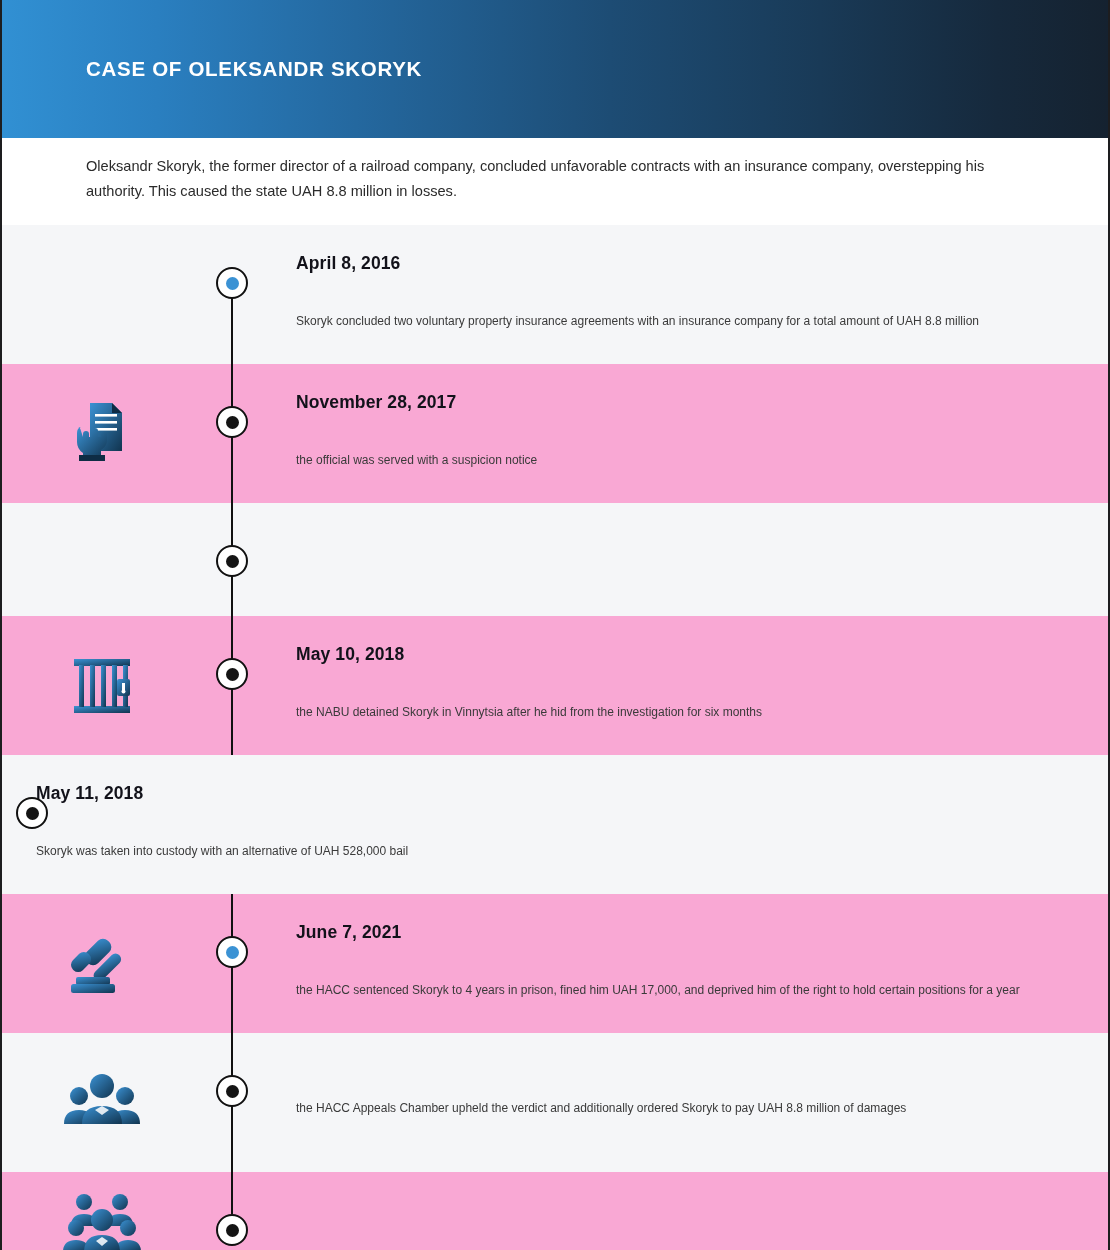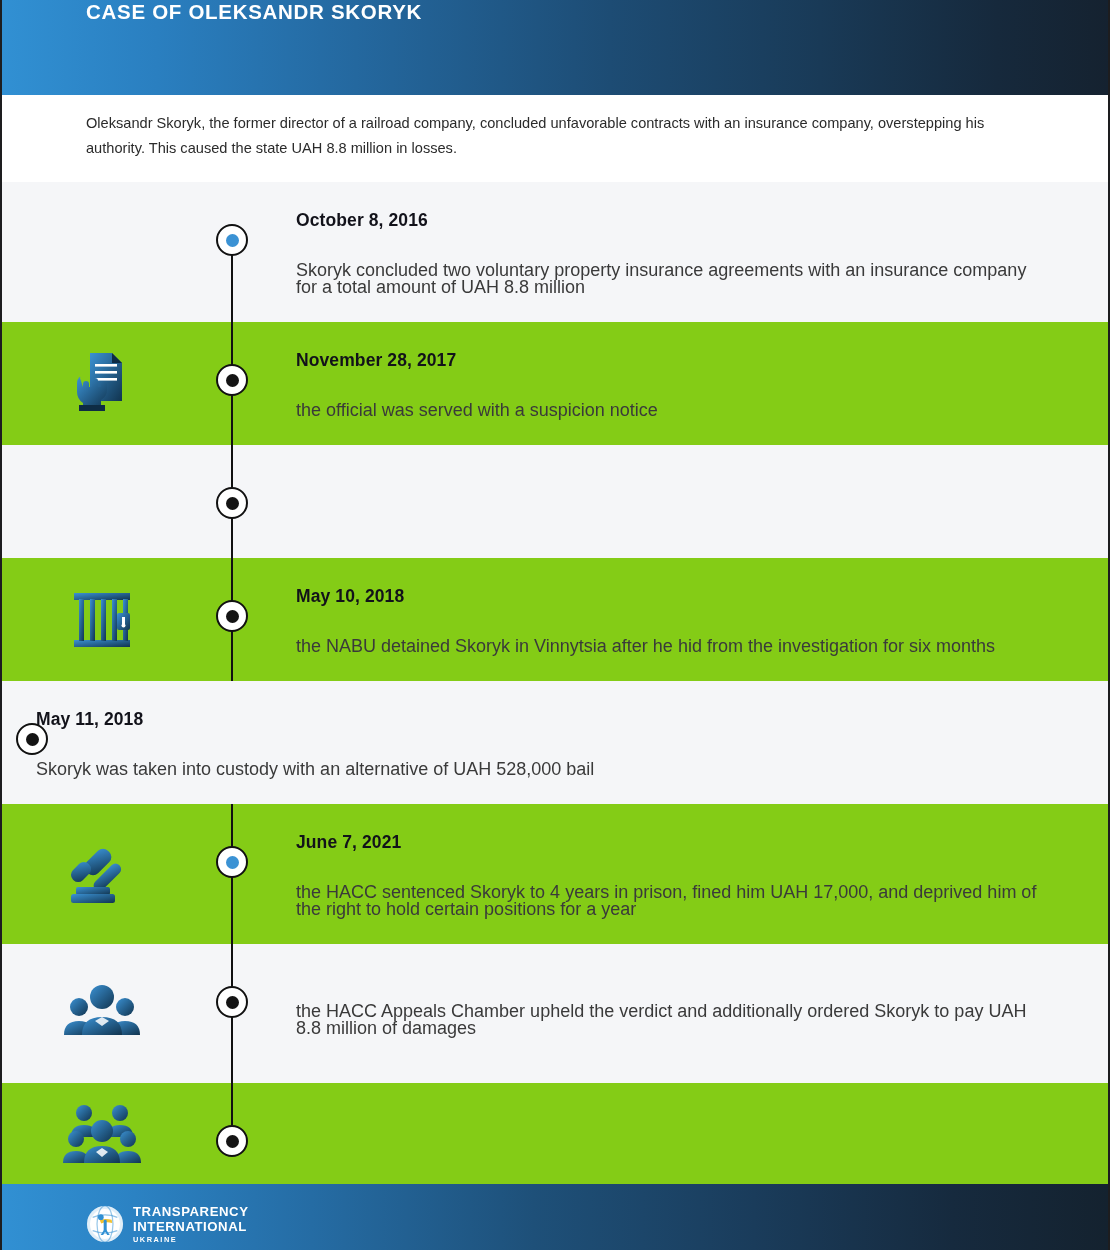--- a/index.html
+++ b/index.html
@@ -15,23 +15,24 @@
     height: 1250px;
     overflow: hidden;
     background: #ffffff;
     border-left: 2px solid #1d1d1f;
     border-right: 2px solid #1d1d1f;
   }
 
   
   .header {
     position: relative;
-    height: 95px;
+    height: 138px;
     background: linear-gradient(90deg, #3190d3 0%, #2a7fc0 14%, #24689f 32%, #1d4c74 55%, #193a57 74%, #16293c 90%, #152230 100%);
     display: flex;
+    align-items: center;
   }
   .header-title {
     margin-left: 84px;
     color: #ffffff;
     font-size: 20.5px;
     font-weight: bold;
     letter-spacing: 0.7px;
   }
 
   
@@ -50,21 +51,21 @@
   
   .timeline { position: relative; }
 
   .row {
     position: relative;
     display: flex;
     align-items: flex-start;
     padding: 0;
   }
   .row.shade { background: #f5f6f8; }
-  .row.plain { background: #84cc16; }
+  .row.plain { background: #f9a8d4; }
 
   .col-icon {
     width: 200px;
     min-width: 200px;
     display: flex;
     align-items: center;
     justify-content: center;
     align-self: stretch;
   }
   .col-dot {
@@ -112,22 +113,22 @@
   }
 
   .date {
     font-size: 17.5px;
     font-weight: bold;
     color: #12121a;
     letter-spacing: 0.1px;
     margin-bottom: 13px;
   }
   .desc {
-    font-size: 18px;
-    line-height: 17px;
+    font-size: 12px;
+    line-height: 33px;
     color: #3a3a3a;
     max-width: 760px;
     margin-top: 31px;
   }
 
   
   .icon-box { width: 80px; height: 74px; display: block; }
 
   
   .footer {
@@ -174,21 +175,21 @@
   <div class="timeline" id="timeline">
       <div class="row shade" style="min-height: 139px;">
         <div class="col-icon"></div>
         <div class="col-dot">
           <div class="spine" style="top: 58px; bottom: 0px;"></div>
           <div class="dot-wrap">
             <div class="dot-inner accent"></div>
           </div>
         </div>
         <div class="col-text">
-          <div class="date">October 8, 2016</div>
+          <div class="date">April 8, 2016</div>
           <div class="desc">Skoryk concluded two voluntary property insurance agreements with an insurance company for a total amount of UAH 8.8 million</div>
         </div>
       </div>
       <div class="row plain" style="min-height: 113px;">
         <div class="col-icon">
           <svg class="icon-box" viewBox="0 0 80 74">
             <defs>
               <linearGradient id="g1" x1="0" y1="0" x2="1" y2="1">
                 <stop offset="0%" stop-color="#3b92d4"></stop>
                 <stop offset="100%" stop-color="#11344f"></stop>

